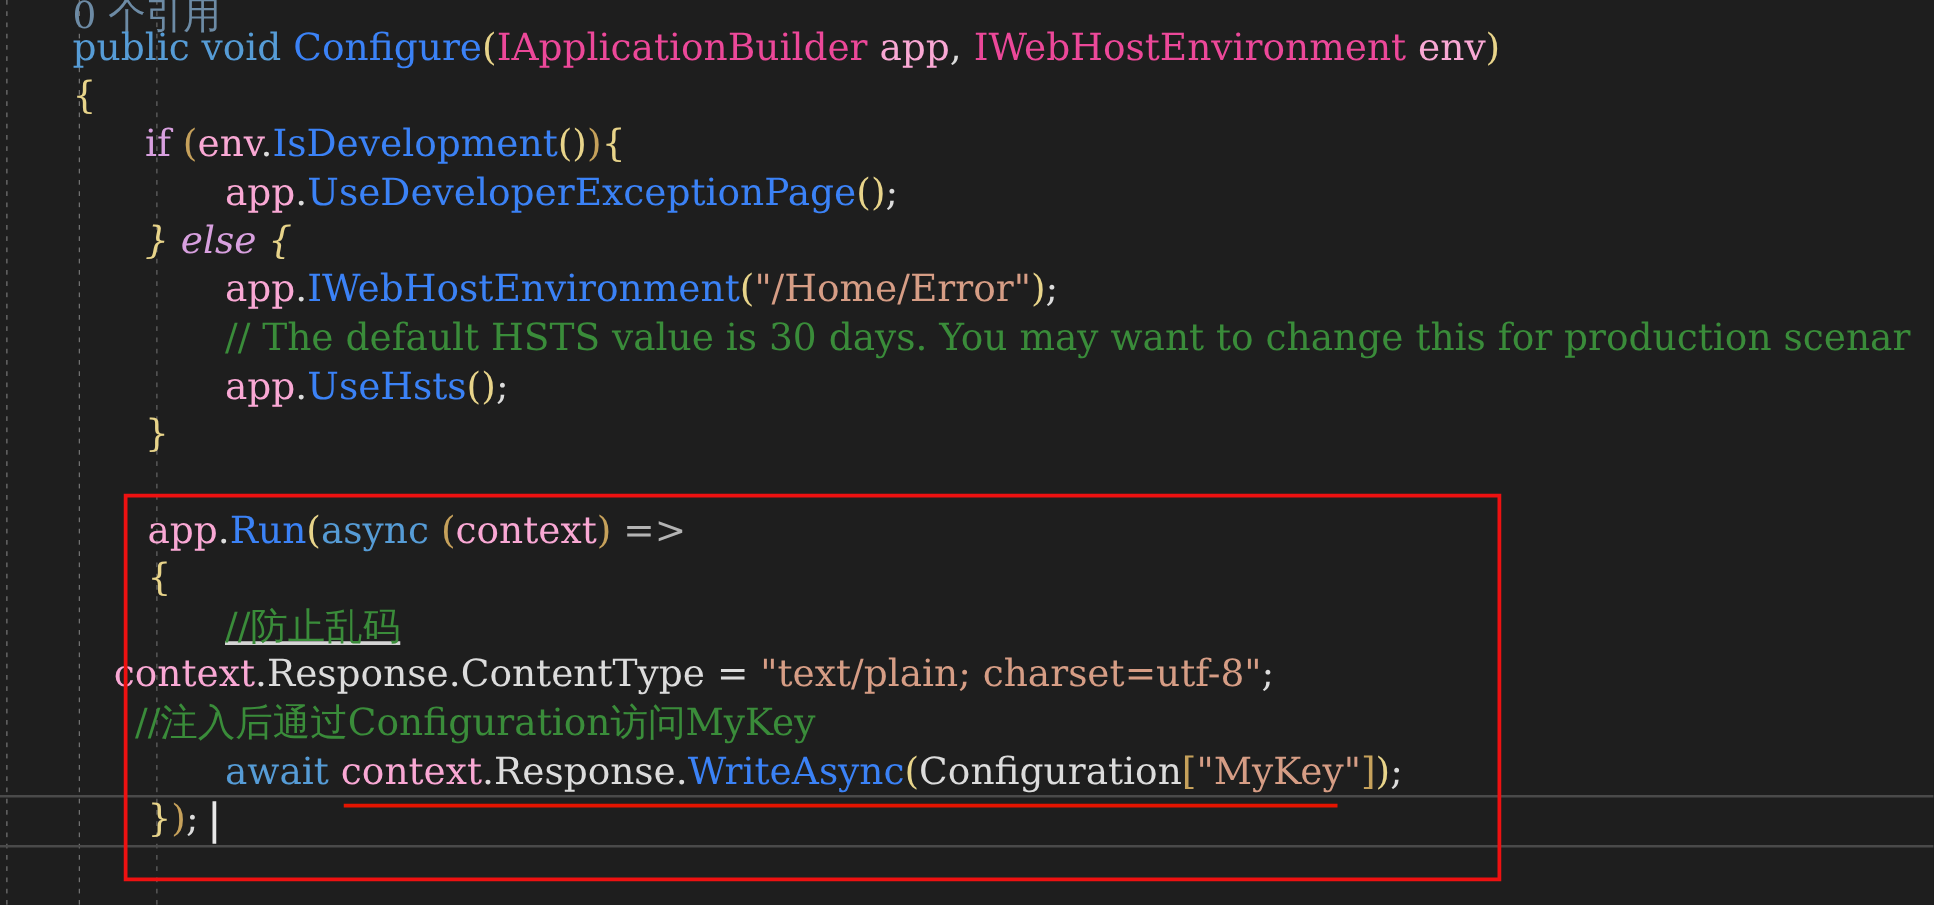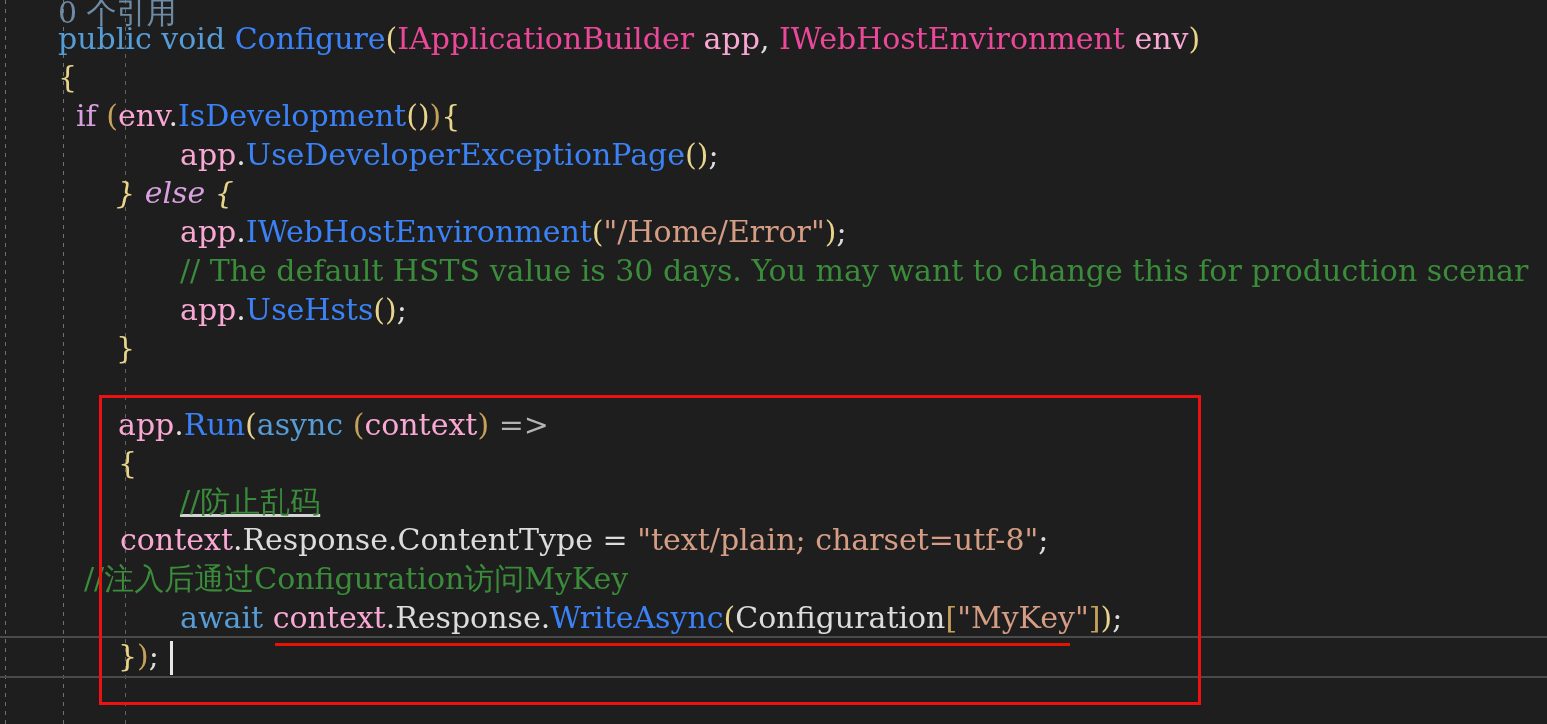--- a/index.html
+++ b/index.html
@@ -113,33 +113,33 @@
         <div class="indent-guide" style="left: 63px;"></div>
         <div class="indent-guide short" style="left: 125px;"></div>
       </div>
     <div id="current-line-layer">
         <div class="current-line" style="top: 636px; height: 42px;"></div>
       </div>
     <div id="lines">
         <div class="code-line" style="top: -6px; padding-left: 58px;"><span class="tk-codelens">0 个引用</span></div>
         <div class="code-line" style="top: 20px; padding-left: 58px;"><span class="tk-kw">public</span><span class="tk-plain"> </span><span class="tk-kw">void</span><span class="tk-plain"> </span><span class="tk-method">Configure</span><span class="tk-brace1">(</span><span class="tk-type">IApplicationBuilder</span><span class="tk-plain"> </span><span class="tk-param">app</span><span class="tk-plain">, </span><span class="tk-type">IWebHostEnvironment</span><span class="tk-plain"> </span><span class="tk-param">env</span><span class="tk-brace1">)</span></div>
         <div class="code-line" style="top: 58px; padding-left: 58px;"><span class="tk-brace1">{</span></div>
-        <div class="code-line" style="top: 97px; padding-left: 76px; text-align: center;"><span class="tk-ctrl">if</span><span class="tk-plain"> </span><span class="tk-brace2">(</span><span class="tk-param">env</span><span class="tk-plain">.</span><span class="tk-method">IsDevelopment</span><span class="tk-brace1">()</span><span class="tk-brace2">)</span><span class="tk-brace1">{</span></div>
+        <div class="code-line" style="top: 97px; padding-left: 116px; text-align: center;"><span class="tk-ctrl">if</span><span class="tk-plain"> </span><span class="tk-brace2">(</span><span class="tk-param">env</span><span class="tk-plain">.</span><span class="tk-method">IsDevelopment</span><span class="tk-brace1">()</span><span class="tk-brace2">)</span><span class="tk-brace1">{</span></div>
         <div class="code-line" style="top: 136px; padding-left: 180px;"><span class="tk-param">app</span><span class="tk-plain">.</span><span class="tk-method">UseDeveloperExceptionPage</span><span class="tk-brace1">()</span><span class="tk-plain">;</span></div>
         <div class="code-line" style="top: 174px; padding-left: 116px; font-style: italic;"><span class="tk-brace1">}</span><span class="tk-plain"> </span><span class="tk-ctrl">else</span><span class="tk-plain"> </span><span class="tk-brace1">{</span></div>
         <div class="code-line" style="top: 213px; padding-left: 180px;"><span class="tk-param">app</span><span class="tk-plain">.</span><span class="tk-method">IWebHostEnvironment</span><span class="tk-brace1">(</span><span class="tk-str">"/Home/Error"</span><span class="tk-brace1">)</span><span class="tk-plain">;</span></div>
         <div class="code-line" style="top: 252px; padding-left: 180px;"><span class="tk-cmt">// The default HSTS value is 30 days. You may want to change this for production scenar</span></div>
         <div class="code-line" style="top: 291px; padding-left: 180px;"><span class="tk-param">app</span><span class="tk-plain">.</span><span class="tk-method">UseHsts</span><span class="tk-brace1">()</span><span class="tk-plain">;</span></div>
         <div class="code-line" style="top: 329px; padding-left: 116px;"><span class="tk-brace1">}</span></div>
         <div class="code-line" style="top: 368px; padding-left: 116px;"></div>
         <div class="code-line" style="top: 406px; padding-left: 118px;"><span class="tk-param">app</span><span class="tk-plain">.</span><span class="tk-method">Run</span><span class="tk-brace1">(</span><span class="tk-kw">async</span><span class="tk-plain"> </span><span class="tk-brace2">(</span><span class="tk-param">context</span><span class="tk-brace2">)</span><span class="tk-plain"> </span><span class="tk-op">=&gt;</span></div>
         <div class="code-line" style="top: 444px; padding-left: 118px;"><span class="tk-brace1">{</span></div>
         <div class="code-line" style="top: 483px; padding-left: 180px; text-decoration: underline;"><span class="tk-cmt">//防止乱码</span></div>
-        <div class="code-line" style="top: 521px; padding-left: 120px;"><span class="tk-param">context</span><span class="tk-plain">.</span><span class="tk-plain">Response</span><span class="tk-plain">.</span><span class="tk-plain">ContentType</span><span class="tk-plain"> = </span><span class="tk-str">"text/plain; charset=utf-8"</span><span class="tk-plain">;</span></div>
-        <div class="code-line" style="top: 560px; padding-left: 84px;"><span class="tk-cmt">//注入后通过Configuration访问MyKey</span></div>
+        <div class="code-line" style="top: 521px; padding-left: 76px; margin-left: 15px;"><span class="tk-param">context</span><span class="tk-plain">.</span><span class="tk-plain">Response</span><span class="tk-plain">.</span><span class="tk-plain">ContentType</span><span class="tk-plain"> = </span><span class="tk-str">"text/plain; charset=utf-8"</span><span class="tk-plain">;</span></div>
+        <div class="code-line" style="top: 560px; padding-left: 108px;"><span class="tk-cmt">//注入后通过Configuration访问MyKey</span></div>
         <div class="code-line" style="top: 599px; padding-left: 180px;"><span class="tk-kw">await</span><span class="tk-plain"> </span><span class="tk-param">context</span><span class="tk-plain">.</span><span class="tk-plain">Response</span><span class="tk-plain">.</span><span class="tk-method">WriteAsync</span><span class="tk-brace1">(</span><span class="tk-plain">Configuration</span><span class="tk-brace2">[</span><span class="tk-str">"MyKey"</span><span class="tk-brace2">]</span><span class="tk-brace1">)</span><span class="tk-plain">;</span></div>
         <div class="code-line" style="top: 637px; padding-left: 118px;"><span class="tk-brace1">}</span><span class="tk-brace2">)</span><span class="tk-plain">;</span></div>
       </div>
     <div id="squiggles">
         <div class="err-underline" style="left: 275px; top: 643px; width: 795px;"></div>
       </div>
     <div id="caret-layer">
         <div class="caret" style="left: 170px; top: 641px; height: 34px;"></div>
       </div>
     <div id="annot-layer">

